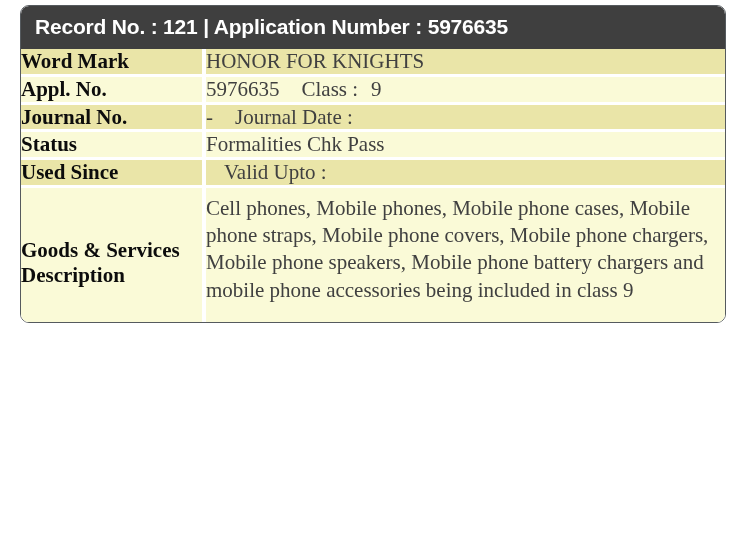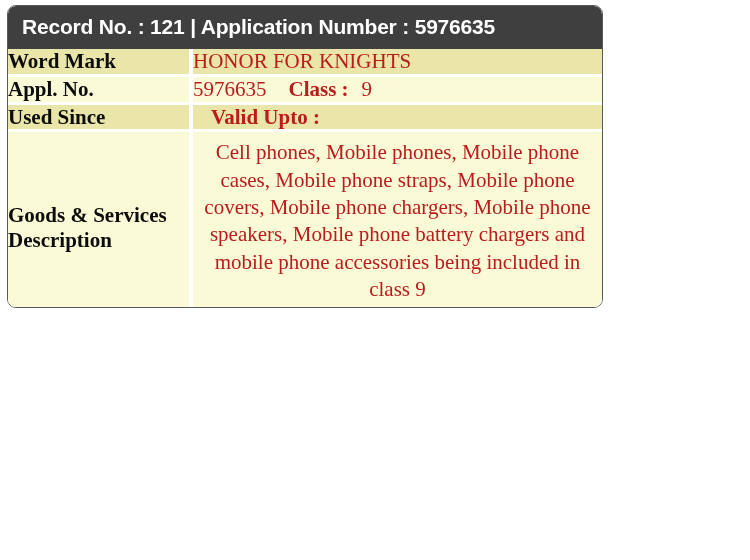--- a/index.html
+++ b/index.html
@@ -9,23 +9,23 @@
   body {
     width: 750px;
     height: 560px;
     background: #ffffff;
     font-family: "Liberation Serif", "DejaVu Serif", serif;
     overflow: hidden;
   }
 
   .record-card {
     position: absolute;
-    left: 7px;
+    left: 20px;
     top: 5px;
-    width: 596px;
+    width: 706px;
     border: 1px solid #555a5e;
     border-radius: 9px;
     background: #ffffff;
     box-sizing: border-box;
     overflow: hidden;
   }
 
   .record-header {
     background: #3f3f3f;
     color: #ffffff;
@@ -57,21 +57,21 @@
     font-weight: bold;
     font-size: 21px;
     color: #0c0c0c;
     padding: 5px 0 6px 9px;
     line-height: 1.18;
     box-sizing: border-box;
   }
 
   td.cell-value {
     font-size: 21px;
-    color: #b91c1c;
+    color: #404040;
     padding: 5px 6px 6px 9px;
     line-height: 1.18;
     box-sizing: border-box;
   }
 
   
   td.cell-label {
     border-right: 4px solid #ffffff;
   }
   
@@ -86,27 +86,26 @@
   tr.row-light td { background: #fafad7; }
 
   tr.row-goods td.cell-label {
     vertical-align: middle;
     padding-top: 24px;
     padding-bottom: 8px;
   }
   tr.row-goods td.cell-value {
     vertical-align: top;
     padding-top: 7px;
-    padding-bottom: 4px;
+    padding-bottom: 18px;
     line-height: 1.30;
-    text-align: center;
   }
 
   .val-strong {
-    font-weight: bold;
+    font-weight: normal;
   }
   .gap-sm { display: inline-block; width: 22px; }
   .gap-xs { display: inline-block; width: 13px; }
   .indent-sm { display: inline-block; width: 18px; }
 </style>
 </head>
 <body>
 
 <div class="record-card">
 
@@ -120,21 +119,29 @@
         <td class="cell-value">HONOR FOR KNIGHTS</td>
       </tr>
 
       <tr class="row-light">
         <td class="cell-label">Appl. No.</td>
         <td class="cell-value"><span>5976635</span><span class="gap-sm"></span><span class="val-strong">Class :</span><span class="gap-xs"></span><span>9</span></td>
       </tr>
 
 
 
+      <tr class="row-dark">
+        <td class="cell-label">Journal No.</td>
+        <td class="cell-value"><span>-</span><span class="gap-sm"></span><span class="val-strong">Journal Date :</span><span></span></td>
+      </tr>
 
+      <tr class="row-light">
+        <td class="cell-label">Status</td>
+        <td class="cell-value">Formalities Chk Pass</td>
+      </tr>
 
       <tr class="row-dark">
         <td class="cell-label">Used Since</td>
         <td class="cell-value"><span></span><span class="indent-sm"></span><span class="val-strong">Valid Upto :</span><span></span></td>
       </tr>
 
       <tr class="row-light row-goods">
         <td class="cell-label">Goods &amp; Services Description</td>
         <td class="cell-value">Cell phones, Mobile phones, Mobile phone cases, Mobile phone straps, Mobile phone covers, Mobile phone chargers, Mobile phone speakers, Mobile phone battery chargers and mobile phone accessories being included in class 9</td>
       </tr>

